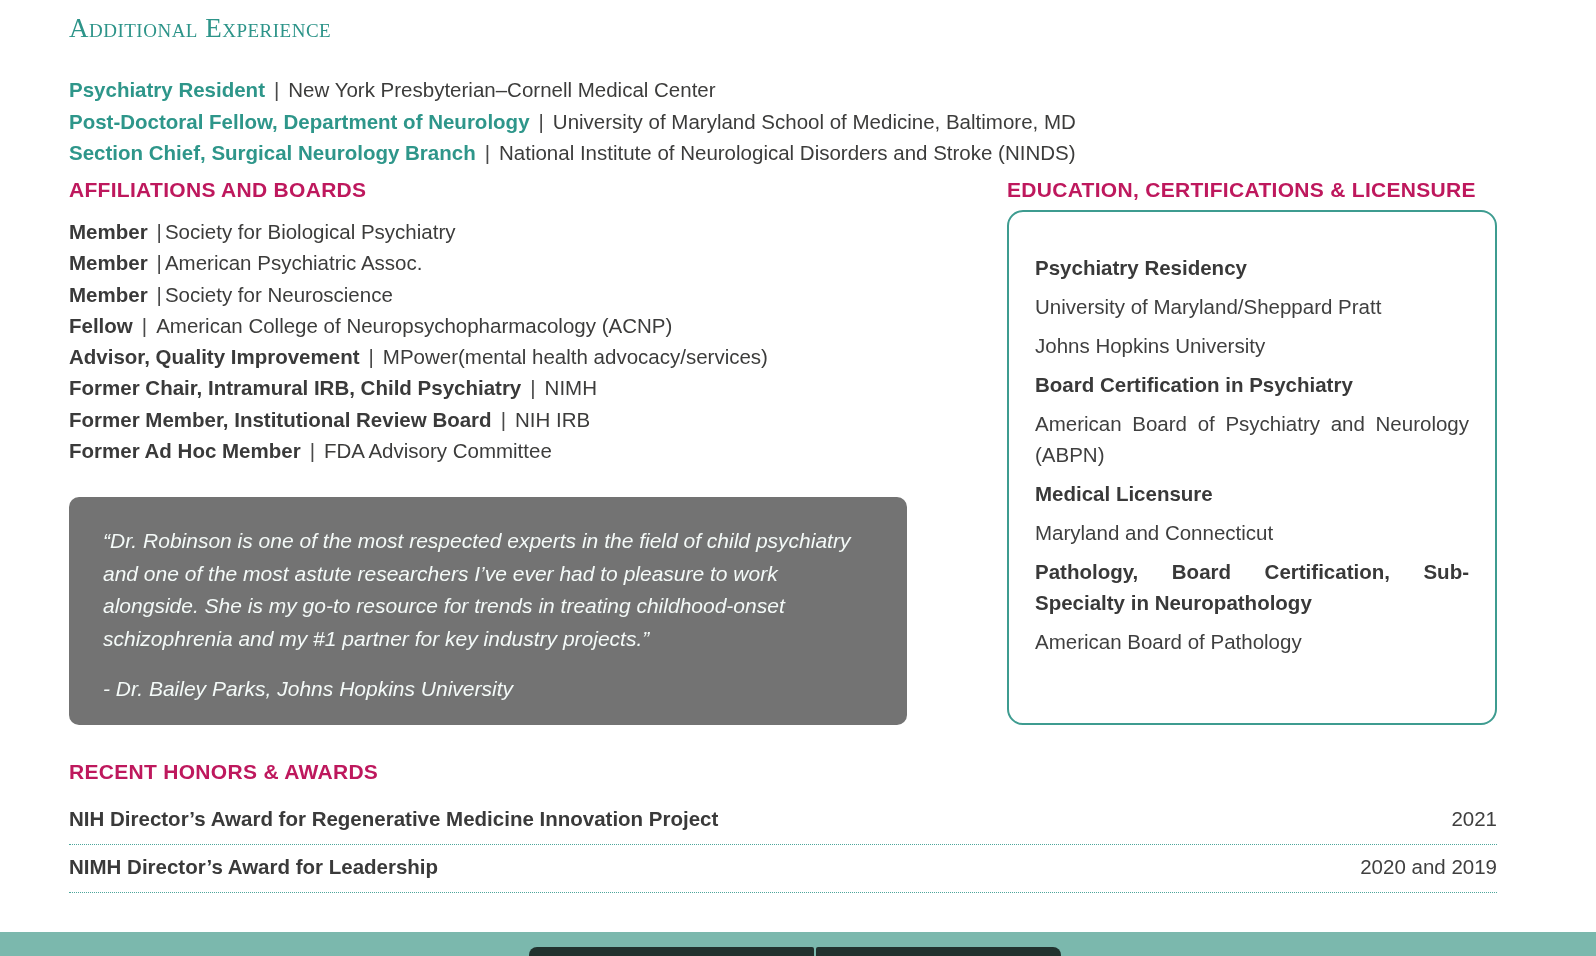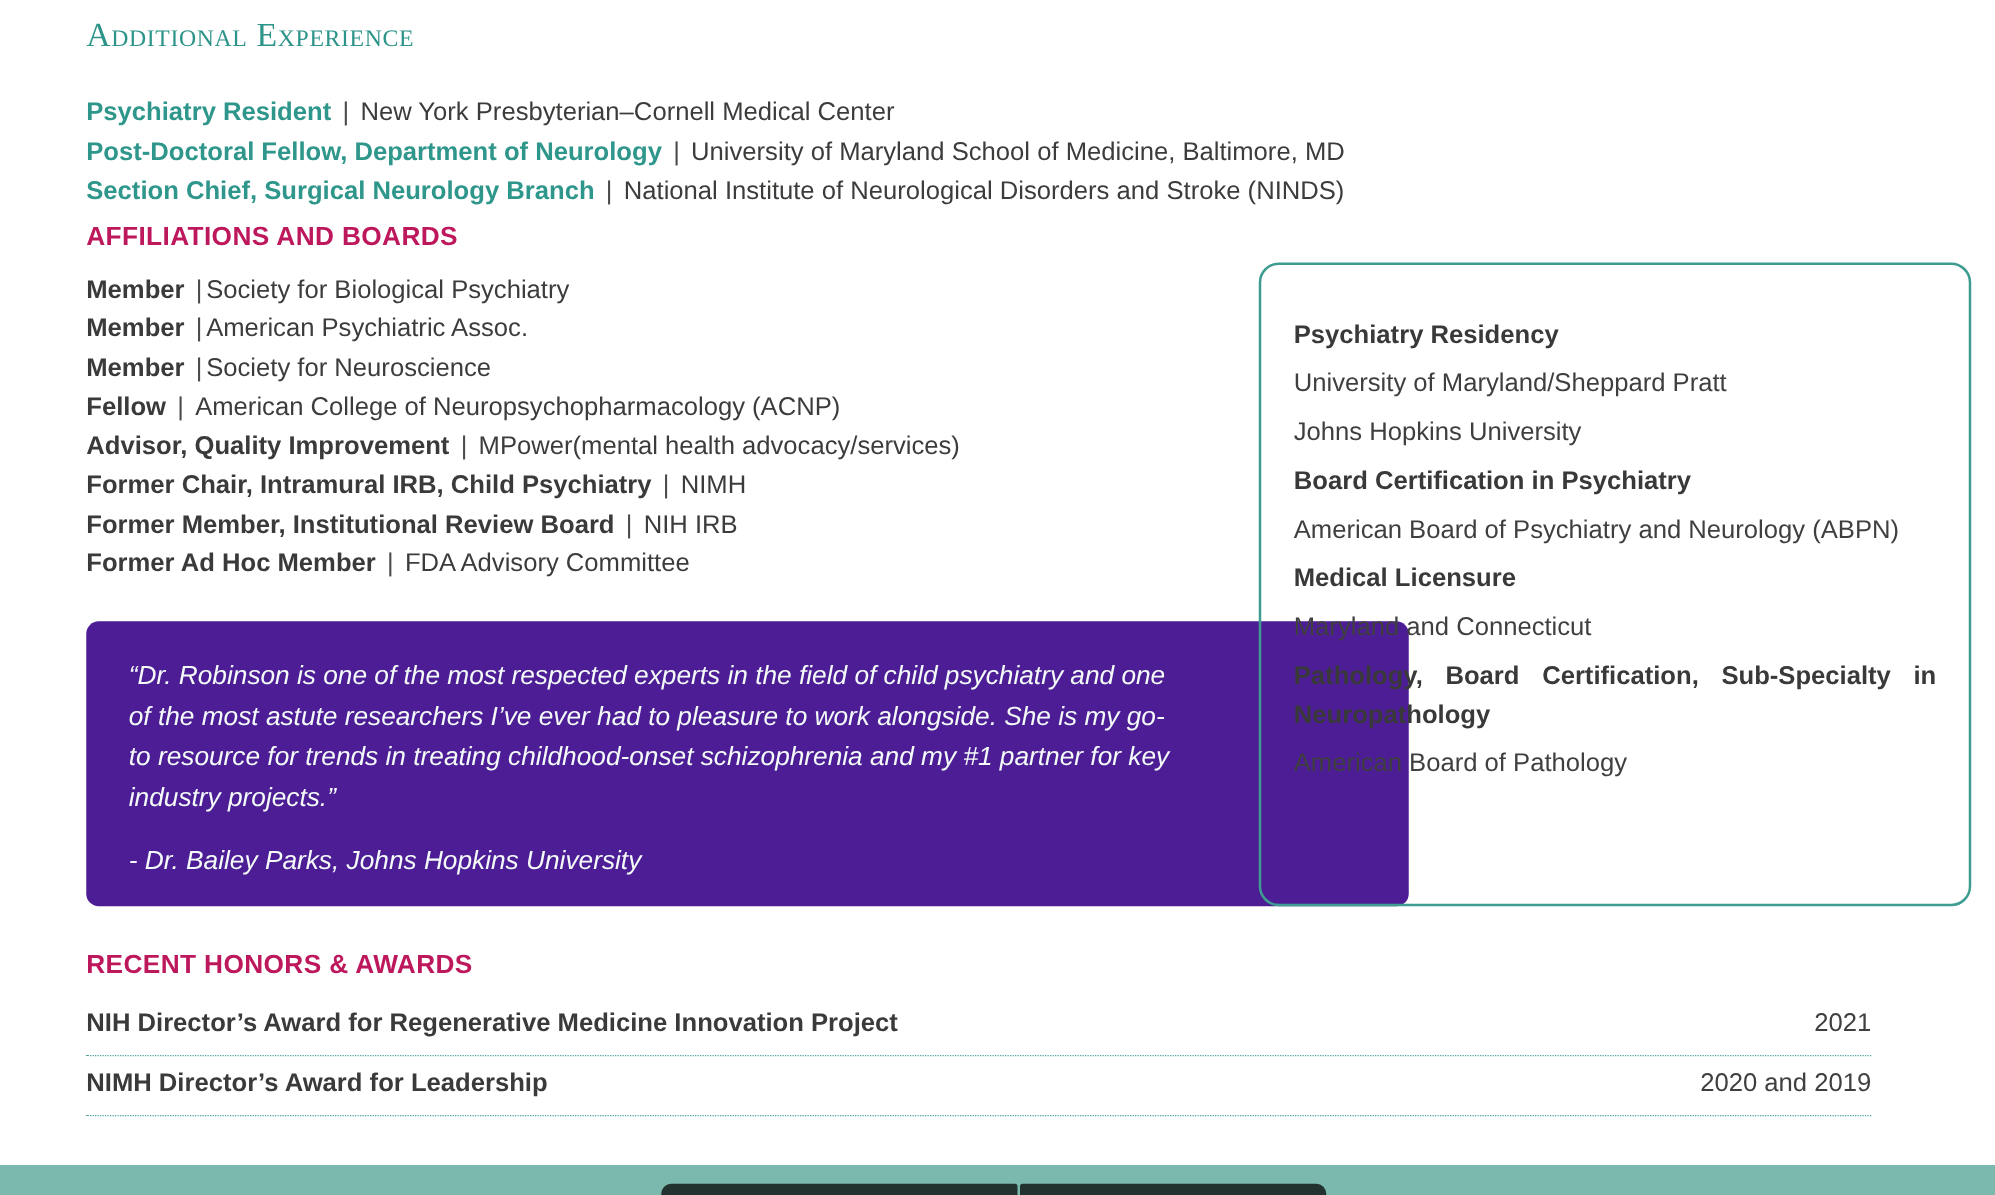--- a/index.html
+++ b/index.html
@@ -42,22 +42,22 @@
   
   .affil-heading { position: absolute; left: 69px; top: 178px; }
   .affil-list { position: absolute; left: 69px; top: 216px; width: 920px; }
   .affil-line { font-size: 20.5px; line-height: 31.3px; white-space: nowrap; }
   .affil-role { color: #3a3a3a; font-weight: bold; }
 
   
   .quote-box {
     position: absolute;
     left: 69px; top: 497px;
-    width: 1058px; height: 228px;
-    background: #4c1d95;
+    width: 838px; height: 228px;
+    background: #737373;
     border-radius: 10px;
     padding: 28px 44px 0 34px;
   }
   .quote-text {
     color: #f4faf8;
     font-style: italic;
     font-size: 21px;
     line-height: 32.5px;
     max-width: 845px;
   }
@@ -67,21 +67,21 @@
     font-size: 21px;
     text-align: left;
     margin-top: 22px;
   }
 
   
   .edu-heading { position: absolute; left: 1007px; top: 178px; white-space: nowrap; }
   .edu-box {
     position: absolute;
     left: 1007px; top: 210px;
-    width: 570px; height: 515px;
+    width: 490px; height: 515px;
     border: 2px solid #3e9c90;
     border-radius: 16px;
     padding: 40px 26px 0 26px;
   }
   .edu-box p { font-size: 20.5px; line-height: 31px; margin-bottom: 8px; text-align: justify; }
   .edu-title { font-weight: bold; color: #393939; }
   .edu-org { color: #3f3f3f; }
 
   
   .honors-heading { position: absolute; left: 69px; top: 760px; }
@@ -160,20 +160,21 @@
     <p class="affil-line">
       <span class="affil-role">Former Ad Hoc Member</span><span class="sep">|</span><span>FDA Advisory Committee</span>
     </p>
   </div>
 
   <div class="quote-box">
     <p class="quote-text">“Dr. Robinson is one of the most respected experts in the field of child psychiatry and one of the most astute researchers I’ve ever had to pleasure to work alongside. She is my go-to resource for trends in treating childhood-onset schizophrenia and my #1 partner for key industry projects.”</p>
     <p class="quote-attr">- Dr. Bailey Parks, Johns Hopkins University</p>
   </div>
 
+  <h2 class="teal-heading edu-heading">EDUCATION, CERTIFICATIONS &amp; LICENSURE</h2>
 
   <div class="edu-box">
     <p class="edu-title">Psychiatry Residency</p>
     <p class="edu-org">University of Maryland/Sheppard Pratt</p>
     <p class="edu-org">Johns Hopkins University</p>
     <p class="edu-title">Board Certification in Psychiatry</p>
     <p class="edu-org">American Board of Psychiatry and Neurology (ABPN)</p>
     <p class="edu-title">Medical Licensure</p>
     <p class="edu-org">Maryland and Connecticut</p>
     <p class="edu-title">Pathology, Board Certification, Sub-Specialty in Neuropathology</p>

